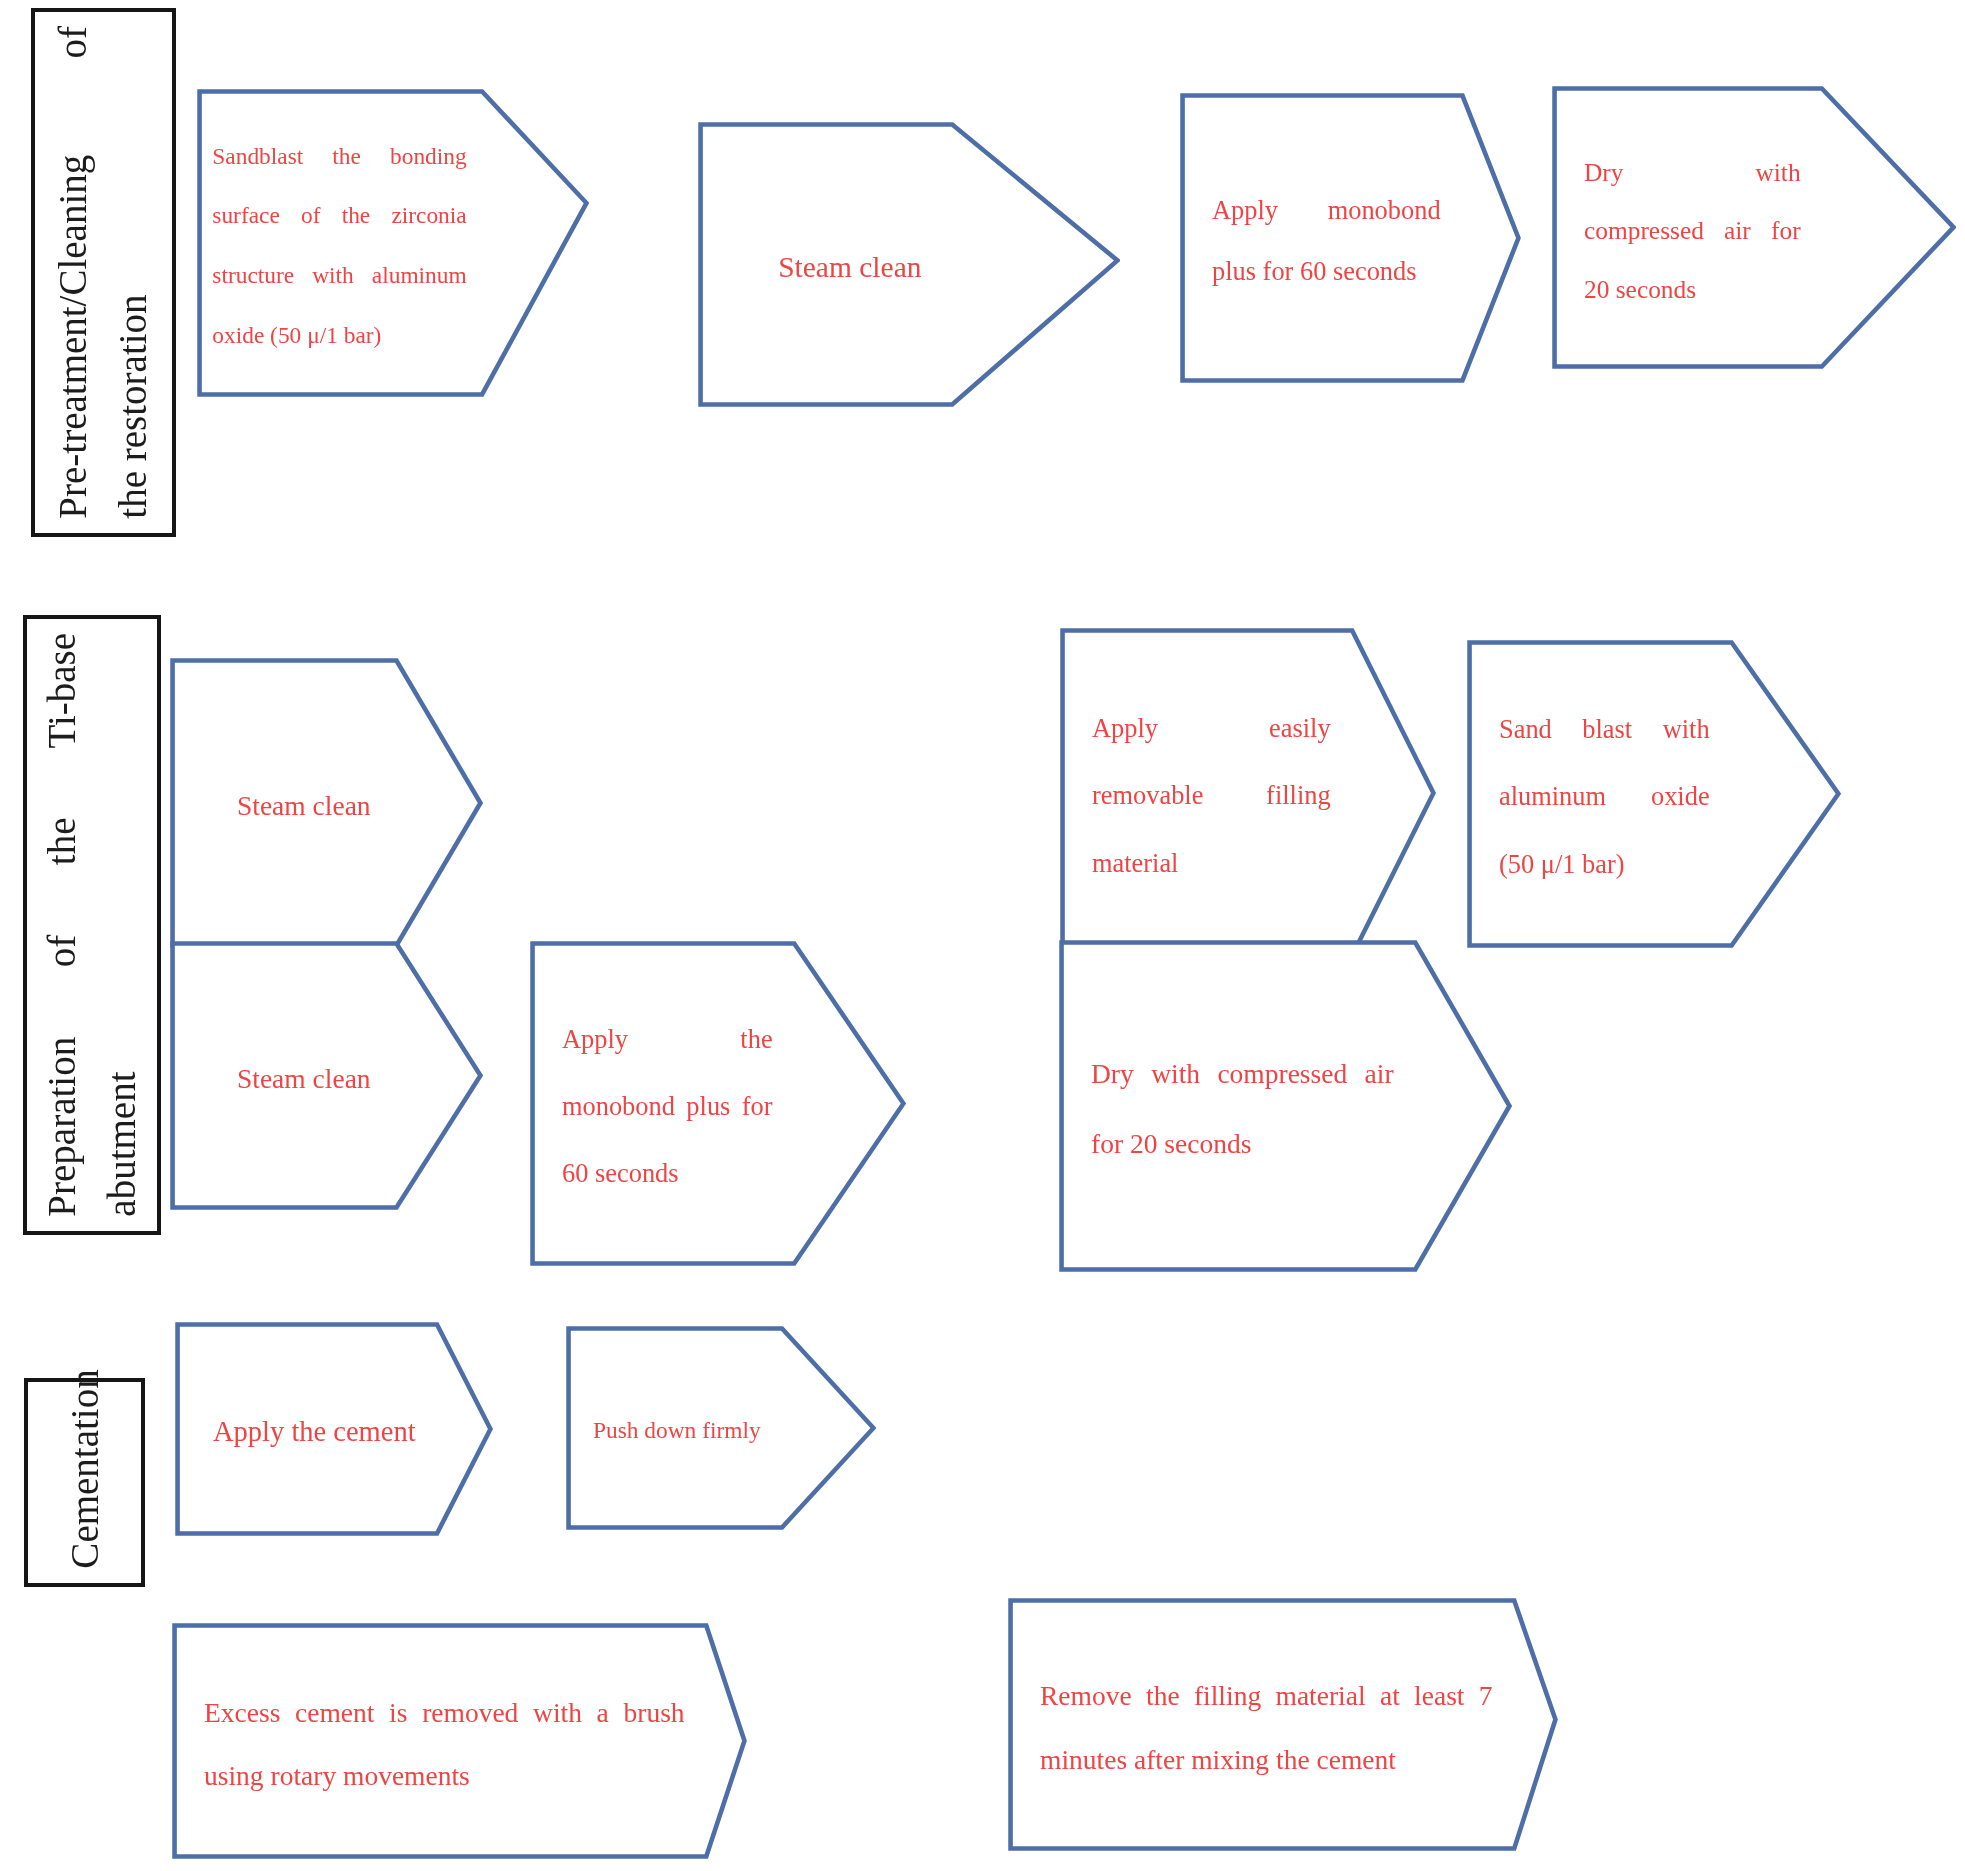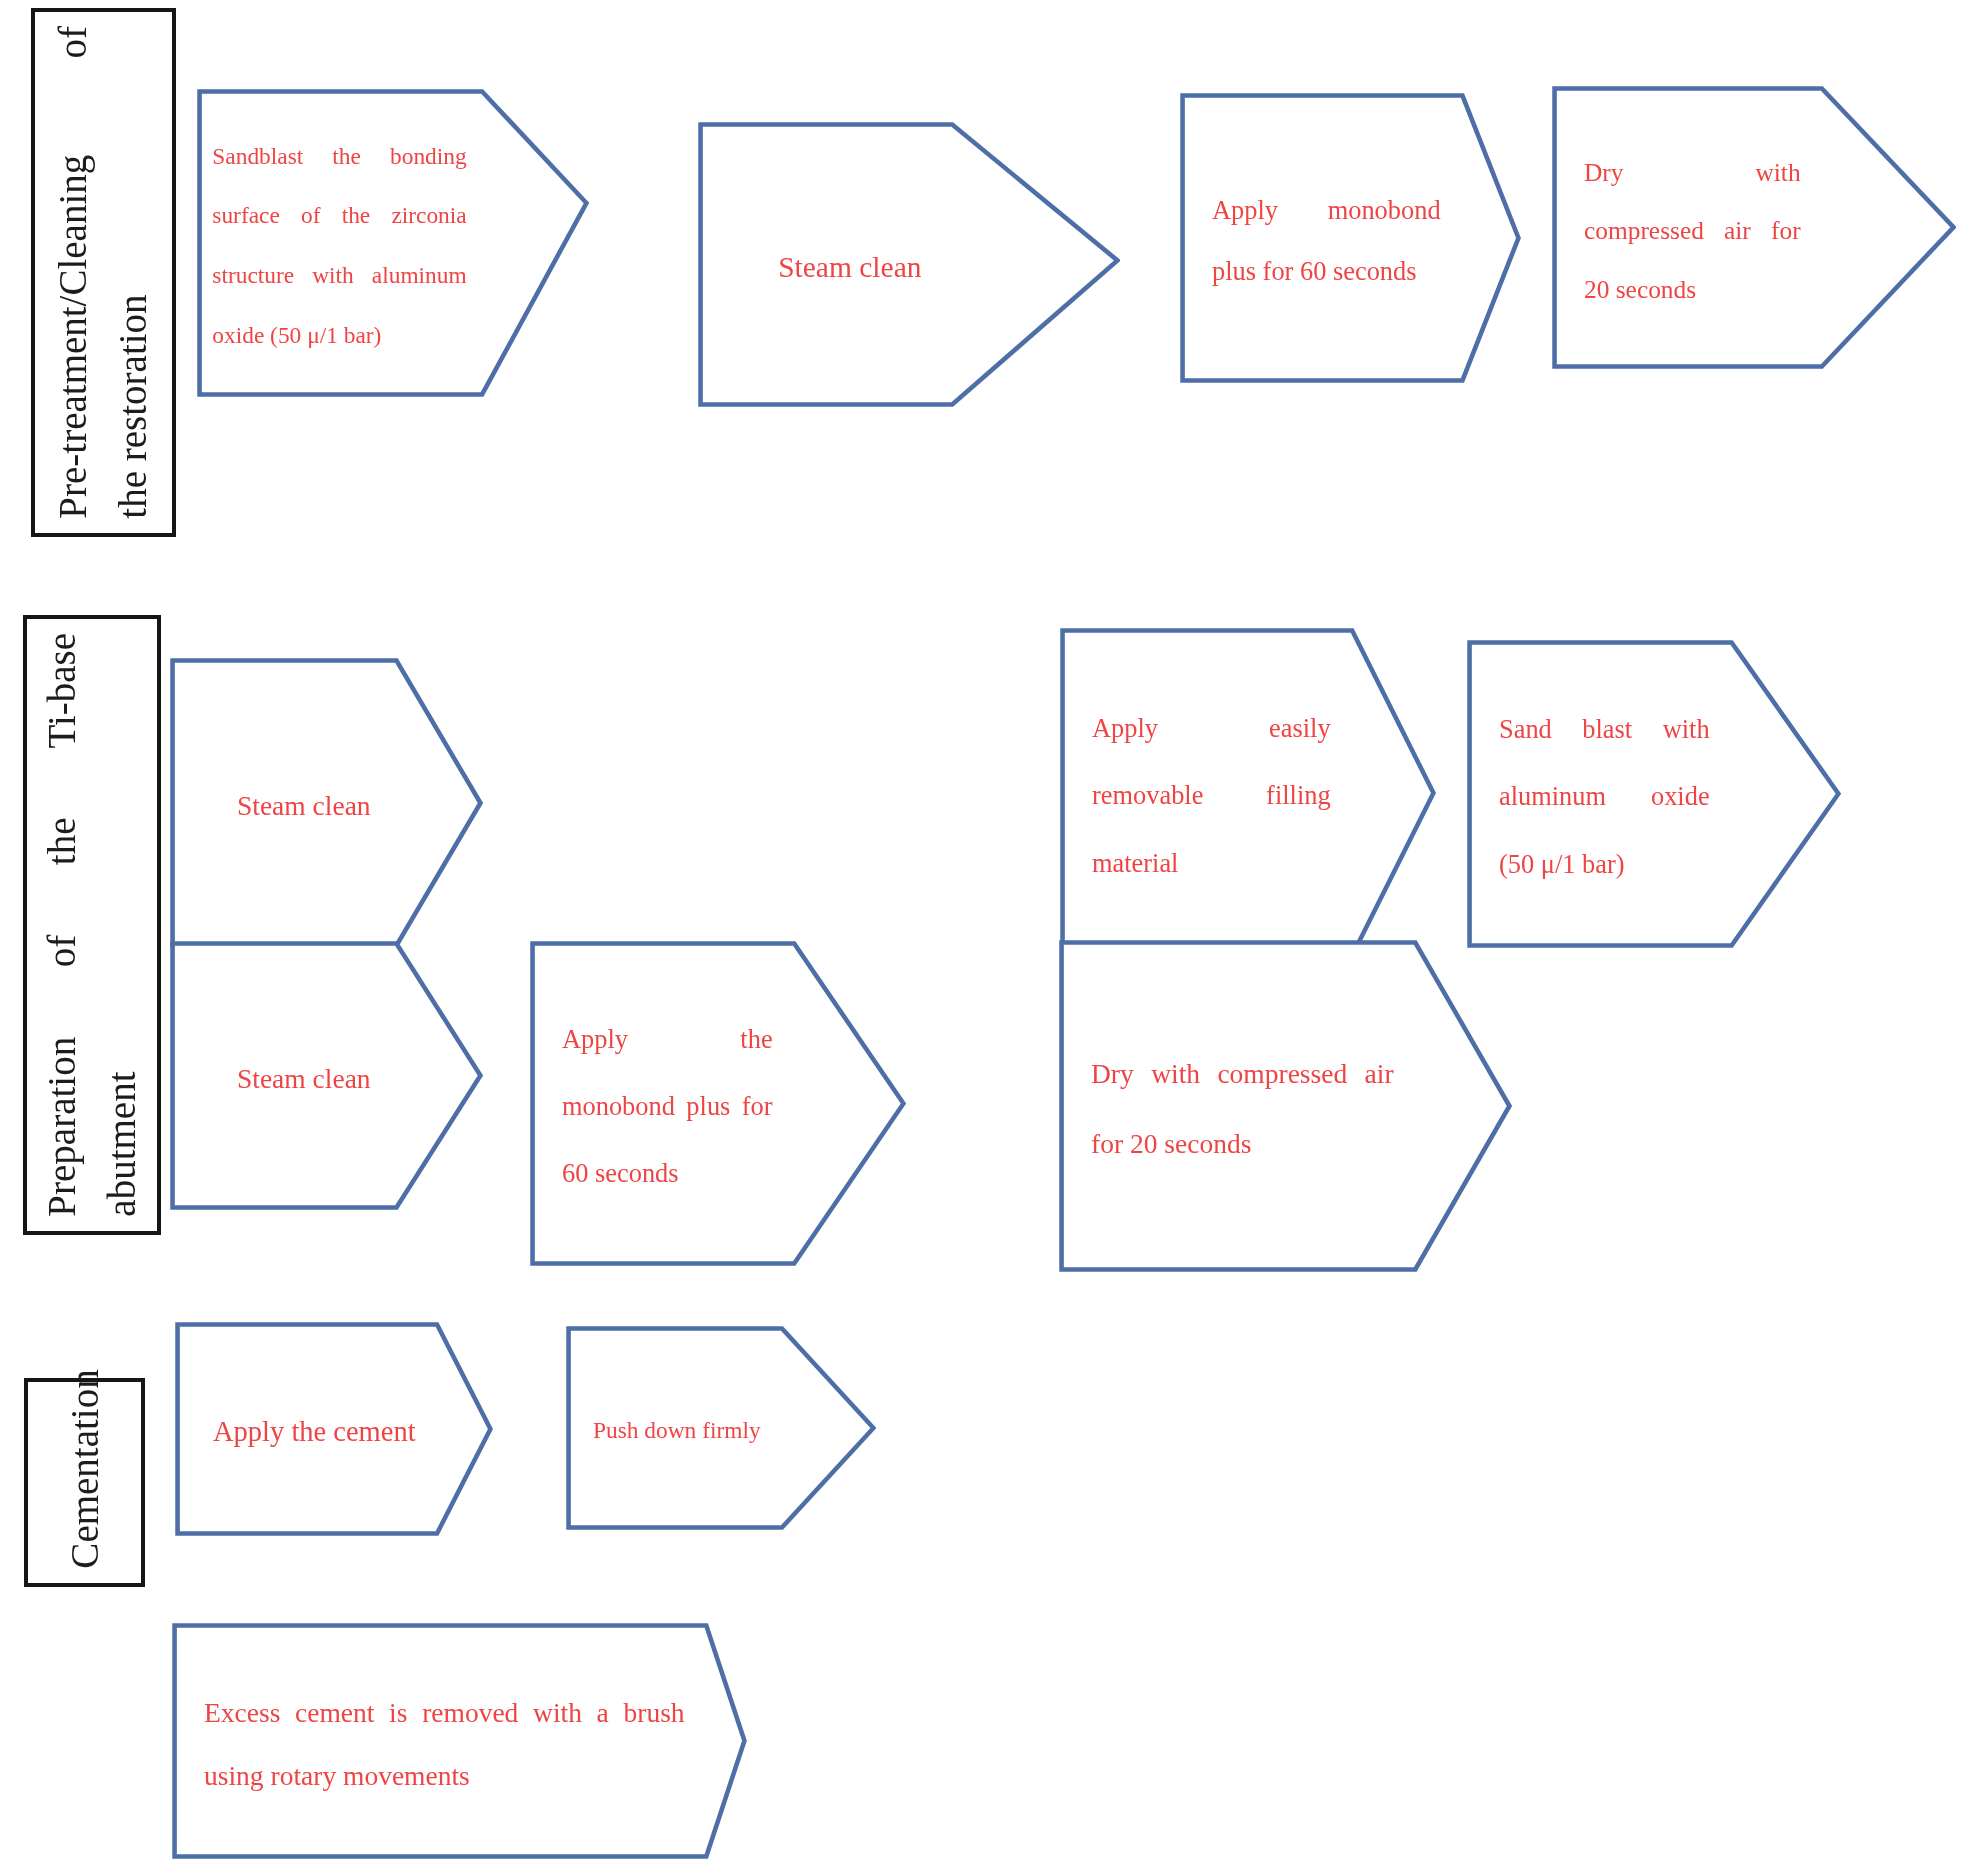--- a/index.html
+++ b/index.html
@@ -167,15 +167,21 @@
       </svg>
     <div class="txt ctr">Push down firmly</div>
   </div>
 
   <div class="arrow" id="f1">
     <svg viewBox="0 0 1130 465" preserveAspectRatio="none">
         <polygon points="5,5 1050,5 1125,232 1050,460 5,460"></polygon>
       </svg>
     <div class="txt just">Excess cement is removed with a brush using rotary movements</div>
   </div>
+  <div class="arrow" id="f2">
+    <svg viewBox="0 0 1081 498" preserveAspectRatio="none">
+        <polygon points="5,5 995,5 1076,239 995,493 5,493"></polygon>
+      </svg>
+    <div class="txt just">Remove the filling material at least 7 minutes after mixing the cement</div>
+  </div>
 
 </div>
 
 
 </body></html>

